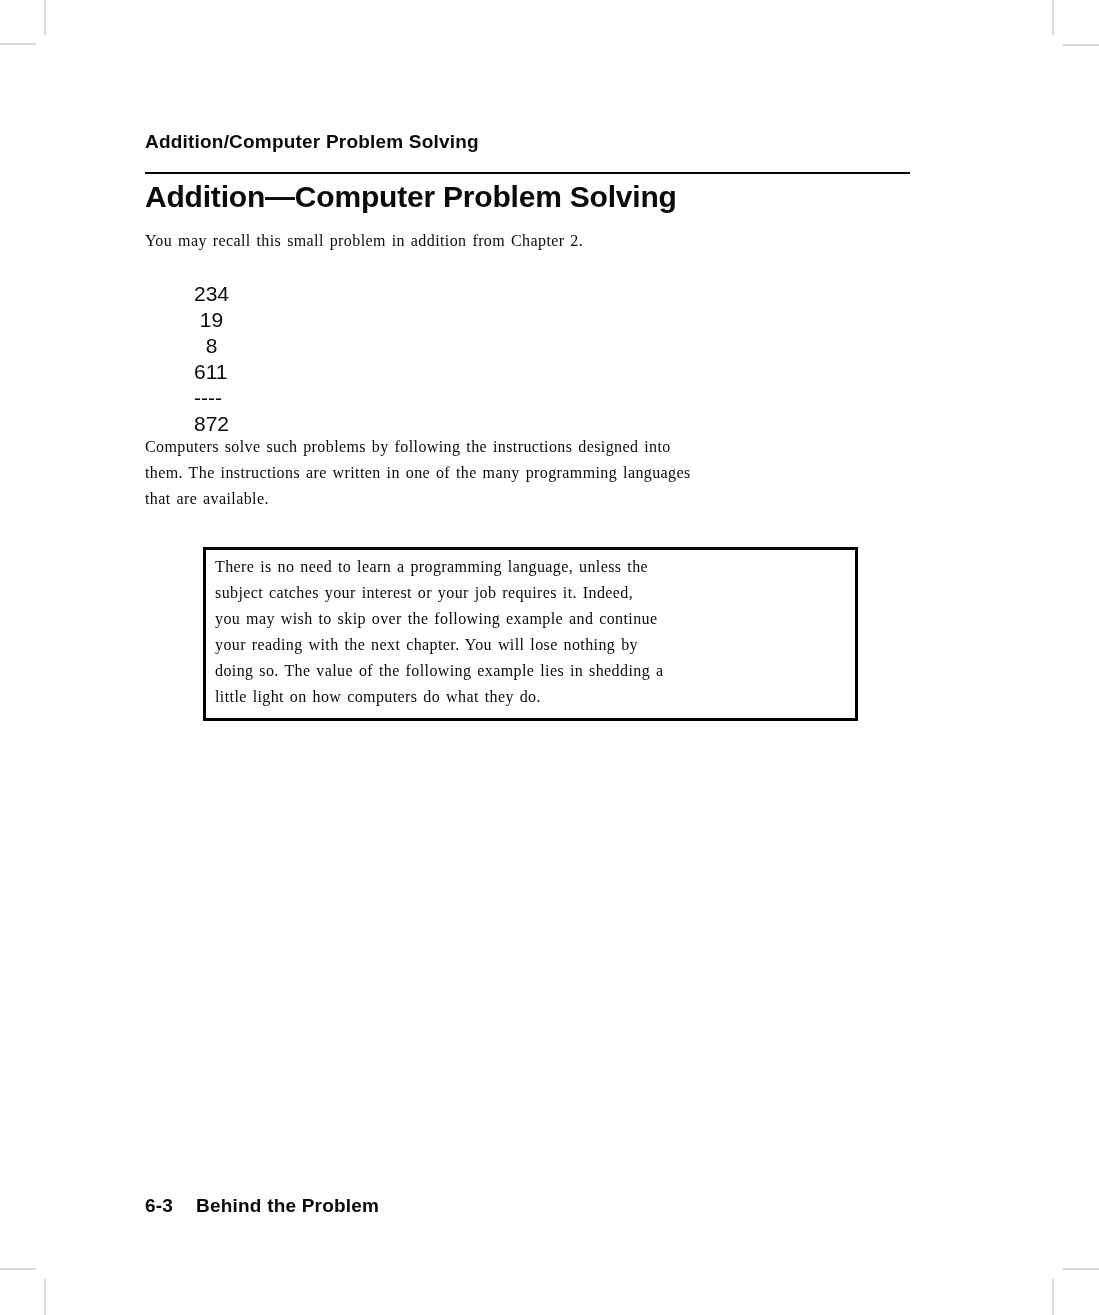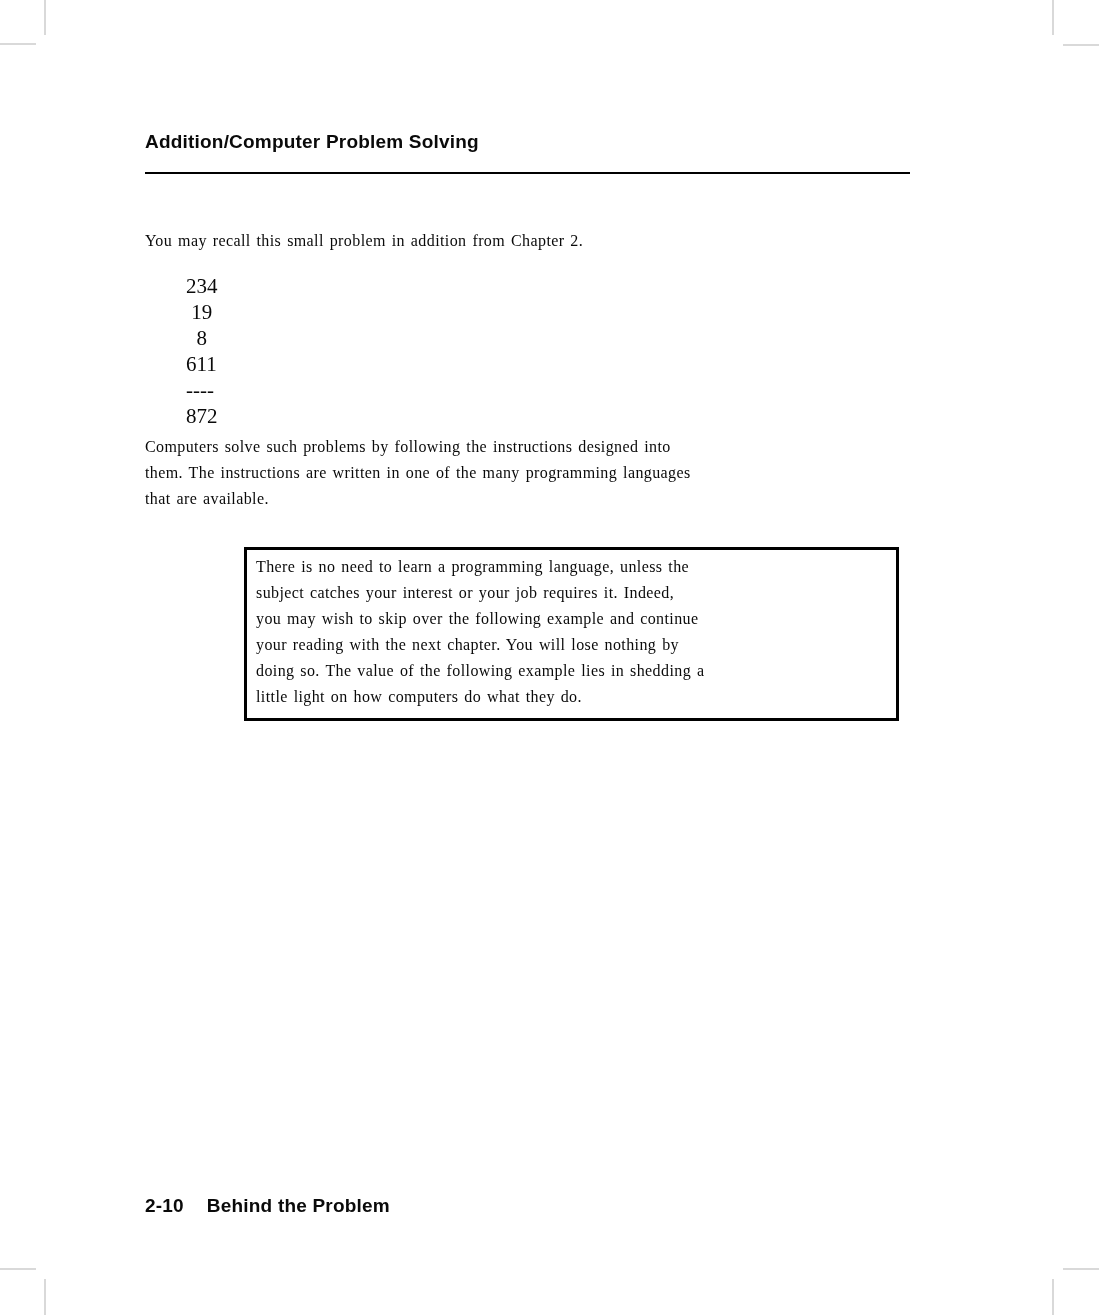--- a/index.html
+++ b/index.html
@@ -62,43 +62,42 @@
 
   .intro {
     position: absolute;
     left: 145px; top: 228px;
     white-space: pre-line;
   }
 
   .addition-problem {
     position: absolute;
     left: 178px; top: 265px;
-    margin: 8px;
-    font-family: Liberation Serif, serif;
+    margin: 16px;
+    font-family: Liberation Sans, sans-serif;
     font-size: 21px;
     line-height: 26px;
     white-space: pre;
     color: #0a0a0a;
   }
 
   .body-paragraph {
     position: absolute;
     left: 145px; top: 434px;
     white-space: pre-line;
   }
 
   .note-box {
     position: absolute;
     left: 203px; top: 547px;
     width: 655px;
     box-sizing: border-box;
     border: 3px solid #000000;
     padding: 4px 8px 8px 9px;
     white-space: pre-line;
-    margin-left: 41px;
   }
 
   .page-footer {
     position: absolute;
     left: 145px; top: 1195px;
     font-family: "Liberation Sans", sans-serif;
     font-weight: bold;
     font-size: 19px;
     letter-spacing: 0.2px;
     color: #0a0a0a;
@@ -116,20 +115,21 @@
   <div class="crop-mark cm-tr-h"></div>
   <div class="crop-mark cm-bl-h"></div>
   <div class="crop-mark cm-bl-v"></div>
   <div class="crop-mark cm-br-h"></div>
   <div class="crop-mark cm-br-v"></div>
 
   <div class="running-header">Addition/Computer Problem Solving</div>
 
   <div class="header-rule"></div>
 
+  <h1 class="page-title">Addition—Computer Problem Solving</h1>
 
   <p class="intro serif-text" style="margin:0;">You may recall this small problem in addition from Chapter 2.</p>
 
   <pre class="addition-problem">234
  19
   8
 611
 ----
 872</pre>
 
@@ -138,16 +138,16 @@
 that are available.</p>
 
   <div class="note-box serif-text">There is no need to learn a programming language, unless the
 subject catches your interest or your job requires it.  Indeed,
 you may wish to skip over the following example and continue
 your reading with the next chapter.  You will lose nothing by
 doing so.  The value of the following example lies in shedding a
 little light on how computers do what they do.</div>
 
   <div class="page-footer">
-    <span class="page-number">2-10</span><span>Behind the Problem</span>
+    <span class="page-number">6-3</span><span>Behind the Problem</span>
   </div>
 
 </div>
 
 </body></html>

